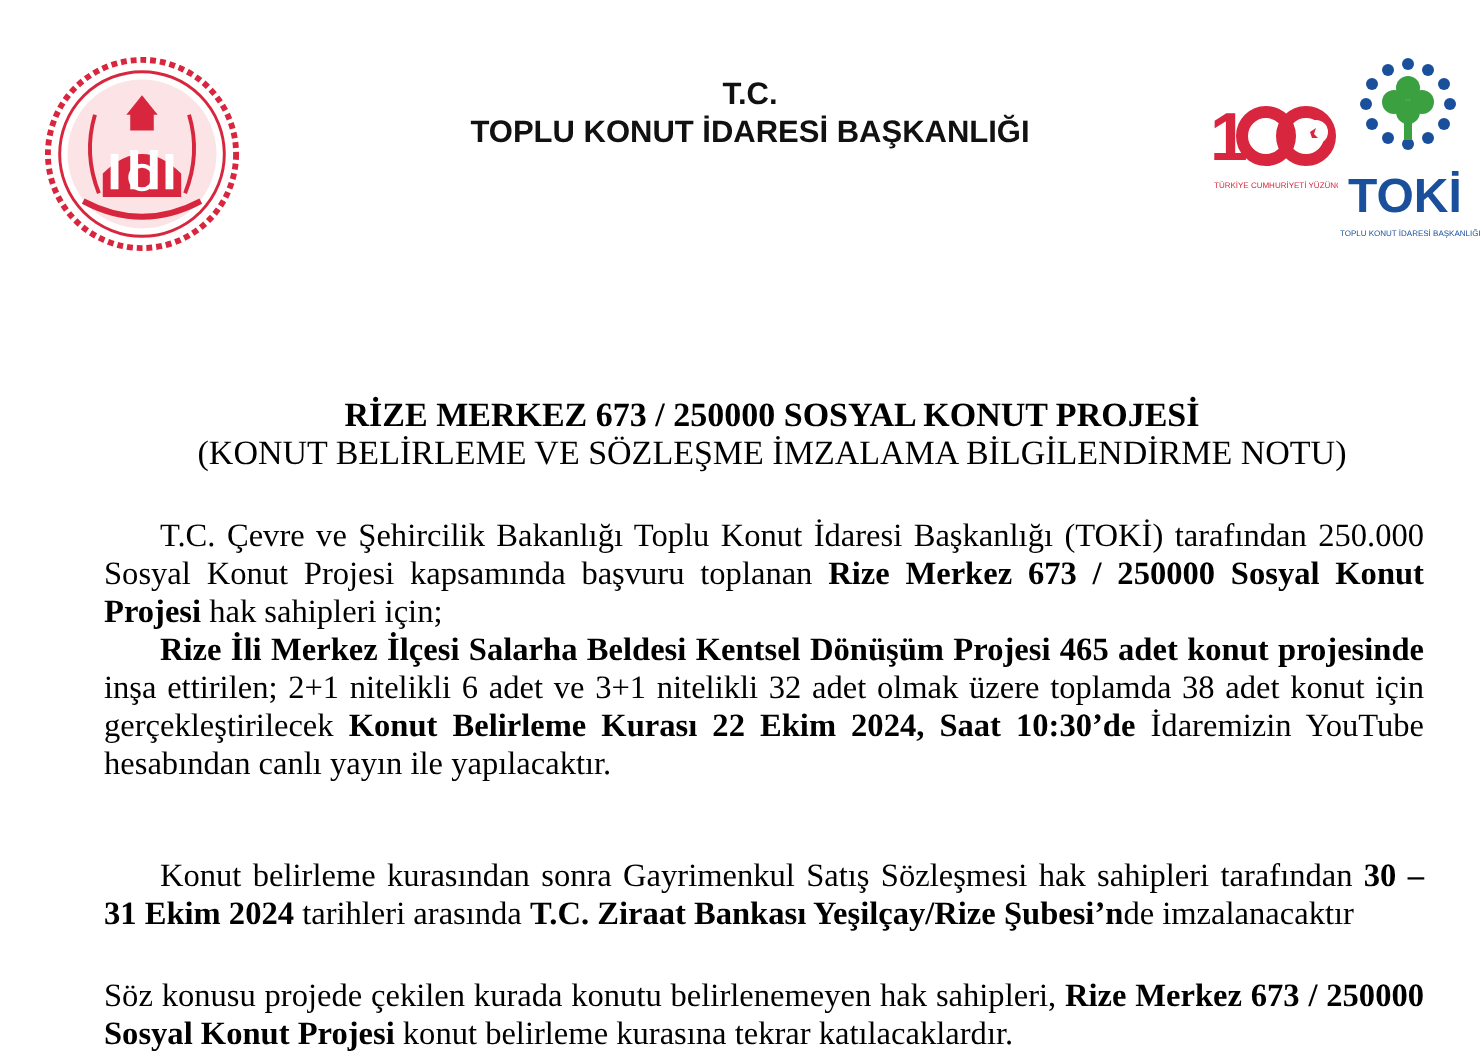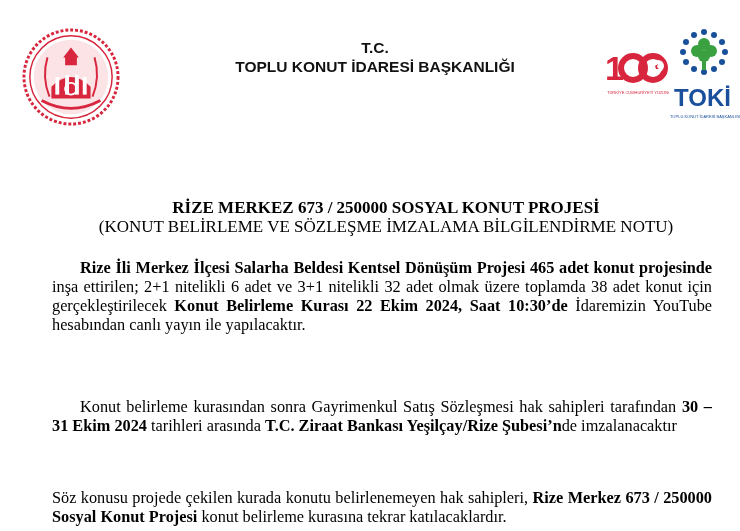--- a/index.html
+++ b/index.html
@@ -6,21 +6,21 @@
   body { width: 740px; height: 531px; position: relative; overflow: hidden; font-family: "Liberation Serif", serif; color: #000; }
   .header { position: absolute; top: 0; left: 0; width: 740px; height: 140px; }
   .ministry-logo { position: absolute; left: 22px; top: 28px; width: 98px; height: 98px; }
   .header-text { position: absolute; left: 150px; top: 38px; width: 450px; text-align: center; font-family: "Liberation Sans", sans-serif; font-weight: bold; font-size: 15.5px; line-height: 19px; color: #111; }
   .logo-100 { position: absolute; left: 603px; top: 44px; width: 66px; height: 56px; }
   .toki-logo { position: absolute; left: 668px; top: 26px; width: 72px; height: 98px; }
   .title-block { position: absolute; top: 198px; left: 16px; width: 740px; text-align: center; font-size: 17px; line-height: 19px; font-family: Liberation Serif, serif; }
   .title-block .t1 { font-weight: bold; }
   .body-text { position: absolute; left: 52px; width: 660px; font-size: 16.3px; line-height: 19px; text-align: justify; }
   .p1 { top: 258px; }
-  .p2 { top: 397px; }
+  .p2 { top: 428px; }
   .p3 { top: 488px; }
   .indent { text-indent: 28px; }
   .b { font-weight: bold; }
   p { margin: 0; }
 </style>
 </head>
 <body>
 
 <div class="header">
   <svg class="ministry-logo" viewBox="0 0 100 100">
@@ -79,20 +79,21 @@
     <text x="2" y="92" font-family="Liberation Sans, sans-serif" font-size="4" fill="#1a4f9c">TOPLU KONUT İDARESİ BAŞKANLIĞI</text>
   </svg>
 </div>
 
 <div class="title-block">
   <div class="t1">RİZE MERKEZ 673 / 250000 SOSYAL KONUT PROJESİ</div>
   <div>(KONUT BELİRLEME VE SÖZLEŞME İMZALAMA BİLGİLENDİRME NOTU)</div>
 </div>
 
 <div class="body-text p1">
+  <p class="indent"><span>T.C. Çevre ve Şehircilik Bakanlığı Toplu Konut İdaresi Başkanlığı (TOKİ) tarafından 250.000 Sosyal Konut Projesi kapsamında başvuru toplanan </span><span class="b">Rize Merkez 673 / 250000 Sosyal Konut Projesi</span><span> hak sahipleri için;</span></p>
   <p class="indent"><span class="b">Rize İli Merkez İlçesi Salarha Beldesi Kentsel Dönüşüm Projesi 465 adet konut projesinde</span><span> inşa ettirilen; 2+1 nitelikli 6 adet ve 3+1 nitelikli 32 adet olmak üzere toplamda 38 adet konut için gerçekleştirilecek </span><span class="b">Konut Belirleme Kurası 22 Ekim 2024, Saat 10:30’de</span><span> İdaremizin YouTube hesabından canlı yayın ile yapılacaktır.</span></p>
 </div>
 
 <div class="body-text p2">
   <p class="indent"><span>Konut belirleme kurasından sonra Gayrimenkul Satış Sözleşmesi hak sahipleri tarafından </span><span class="b">30 – 31 Ekim 2024</span><span> tarihleri arasında </span><span class="b">T.C. Ziraat Bankası  Yeşilçay/Rize Şubesi’n</span><span>de imzalanacaktır</span></p>
 </div>
 
 <div class="body-text p3">
   <p><span>Söz konusu projede çekilen kurada konutu belirlenemeyen hak sahipleri, </span><span class="b">Rize Merkez 673 / 250000 Sosyal Konut Projesi</span><span> konut belirleme kurasına tekrar katılacaklardır.</span></p>
 </div>

